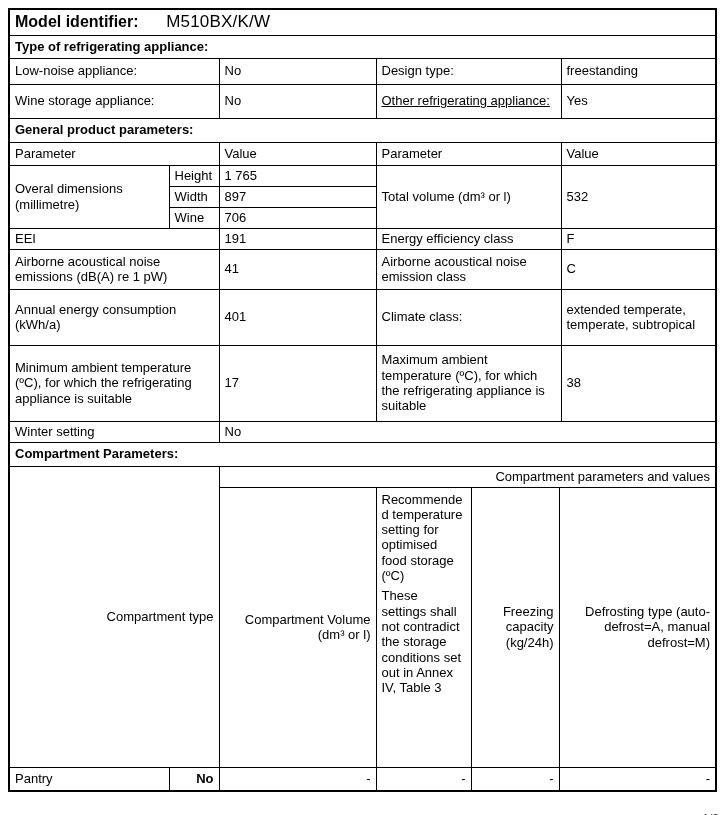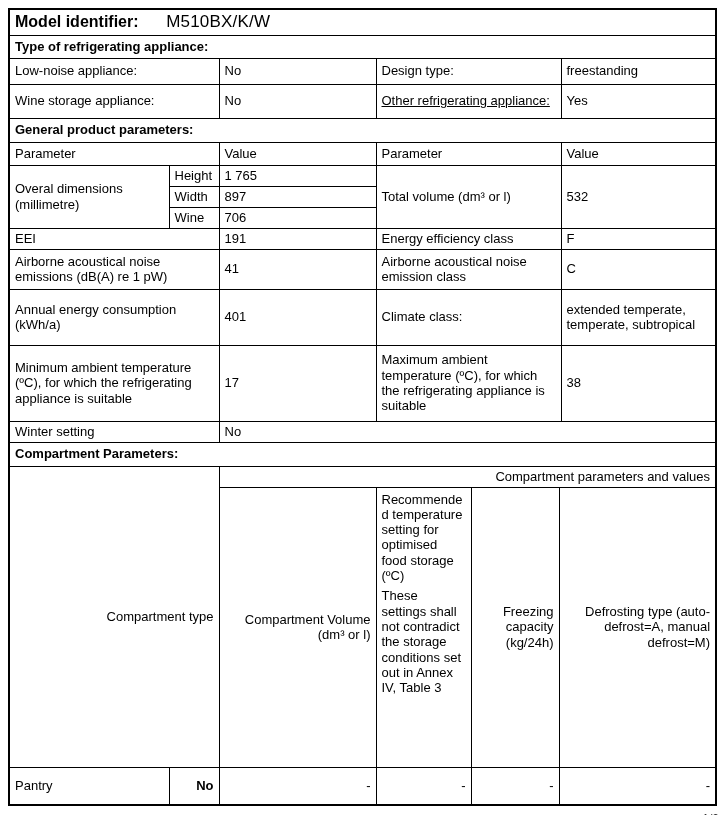--- a/index.html
+++ b/index.html
@@ -156,21 +156,21 @@
       <tr style="height:280px">
         <td class="center">Compartment Volume (dm³ or l)</td>
         <td class="temp-cell">
           <div>Recommended temperature setting for optimised food storage (ºC)</div>
           <div class="temp-note">These settings shall not contradict the storage conditions set out in Annex IV, Table 3</div>
         </td>
         <td class="center">Freezing capacity (kg/24h)</td>
         <td colspan="2" class="center">Defrosting type (auto-defrost=A, manual defrost=M)</td>
       </tr>
 
-      <tr style="height:38px">
+      <tr style="height:24px">
         <td>Pantry</td>
         <td class="center bold">No</td>
         <td class="center">-</td>
         <td class="center">-</td>
         <td class="center">-</td>
         <td colspan="2" class="center">-</td>
       </tr>
 
     </tbody>
   </table>

